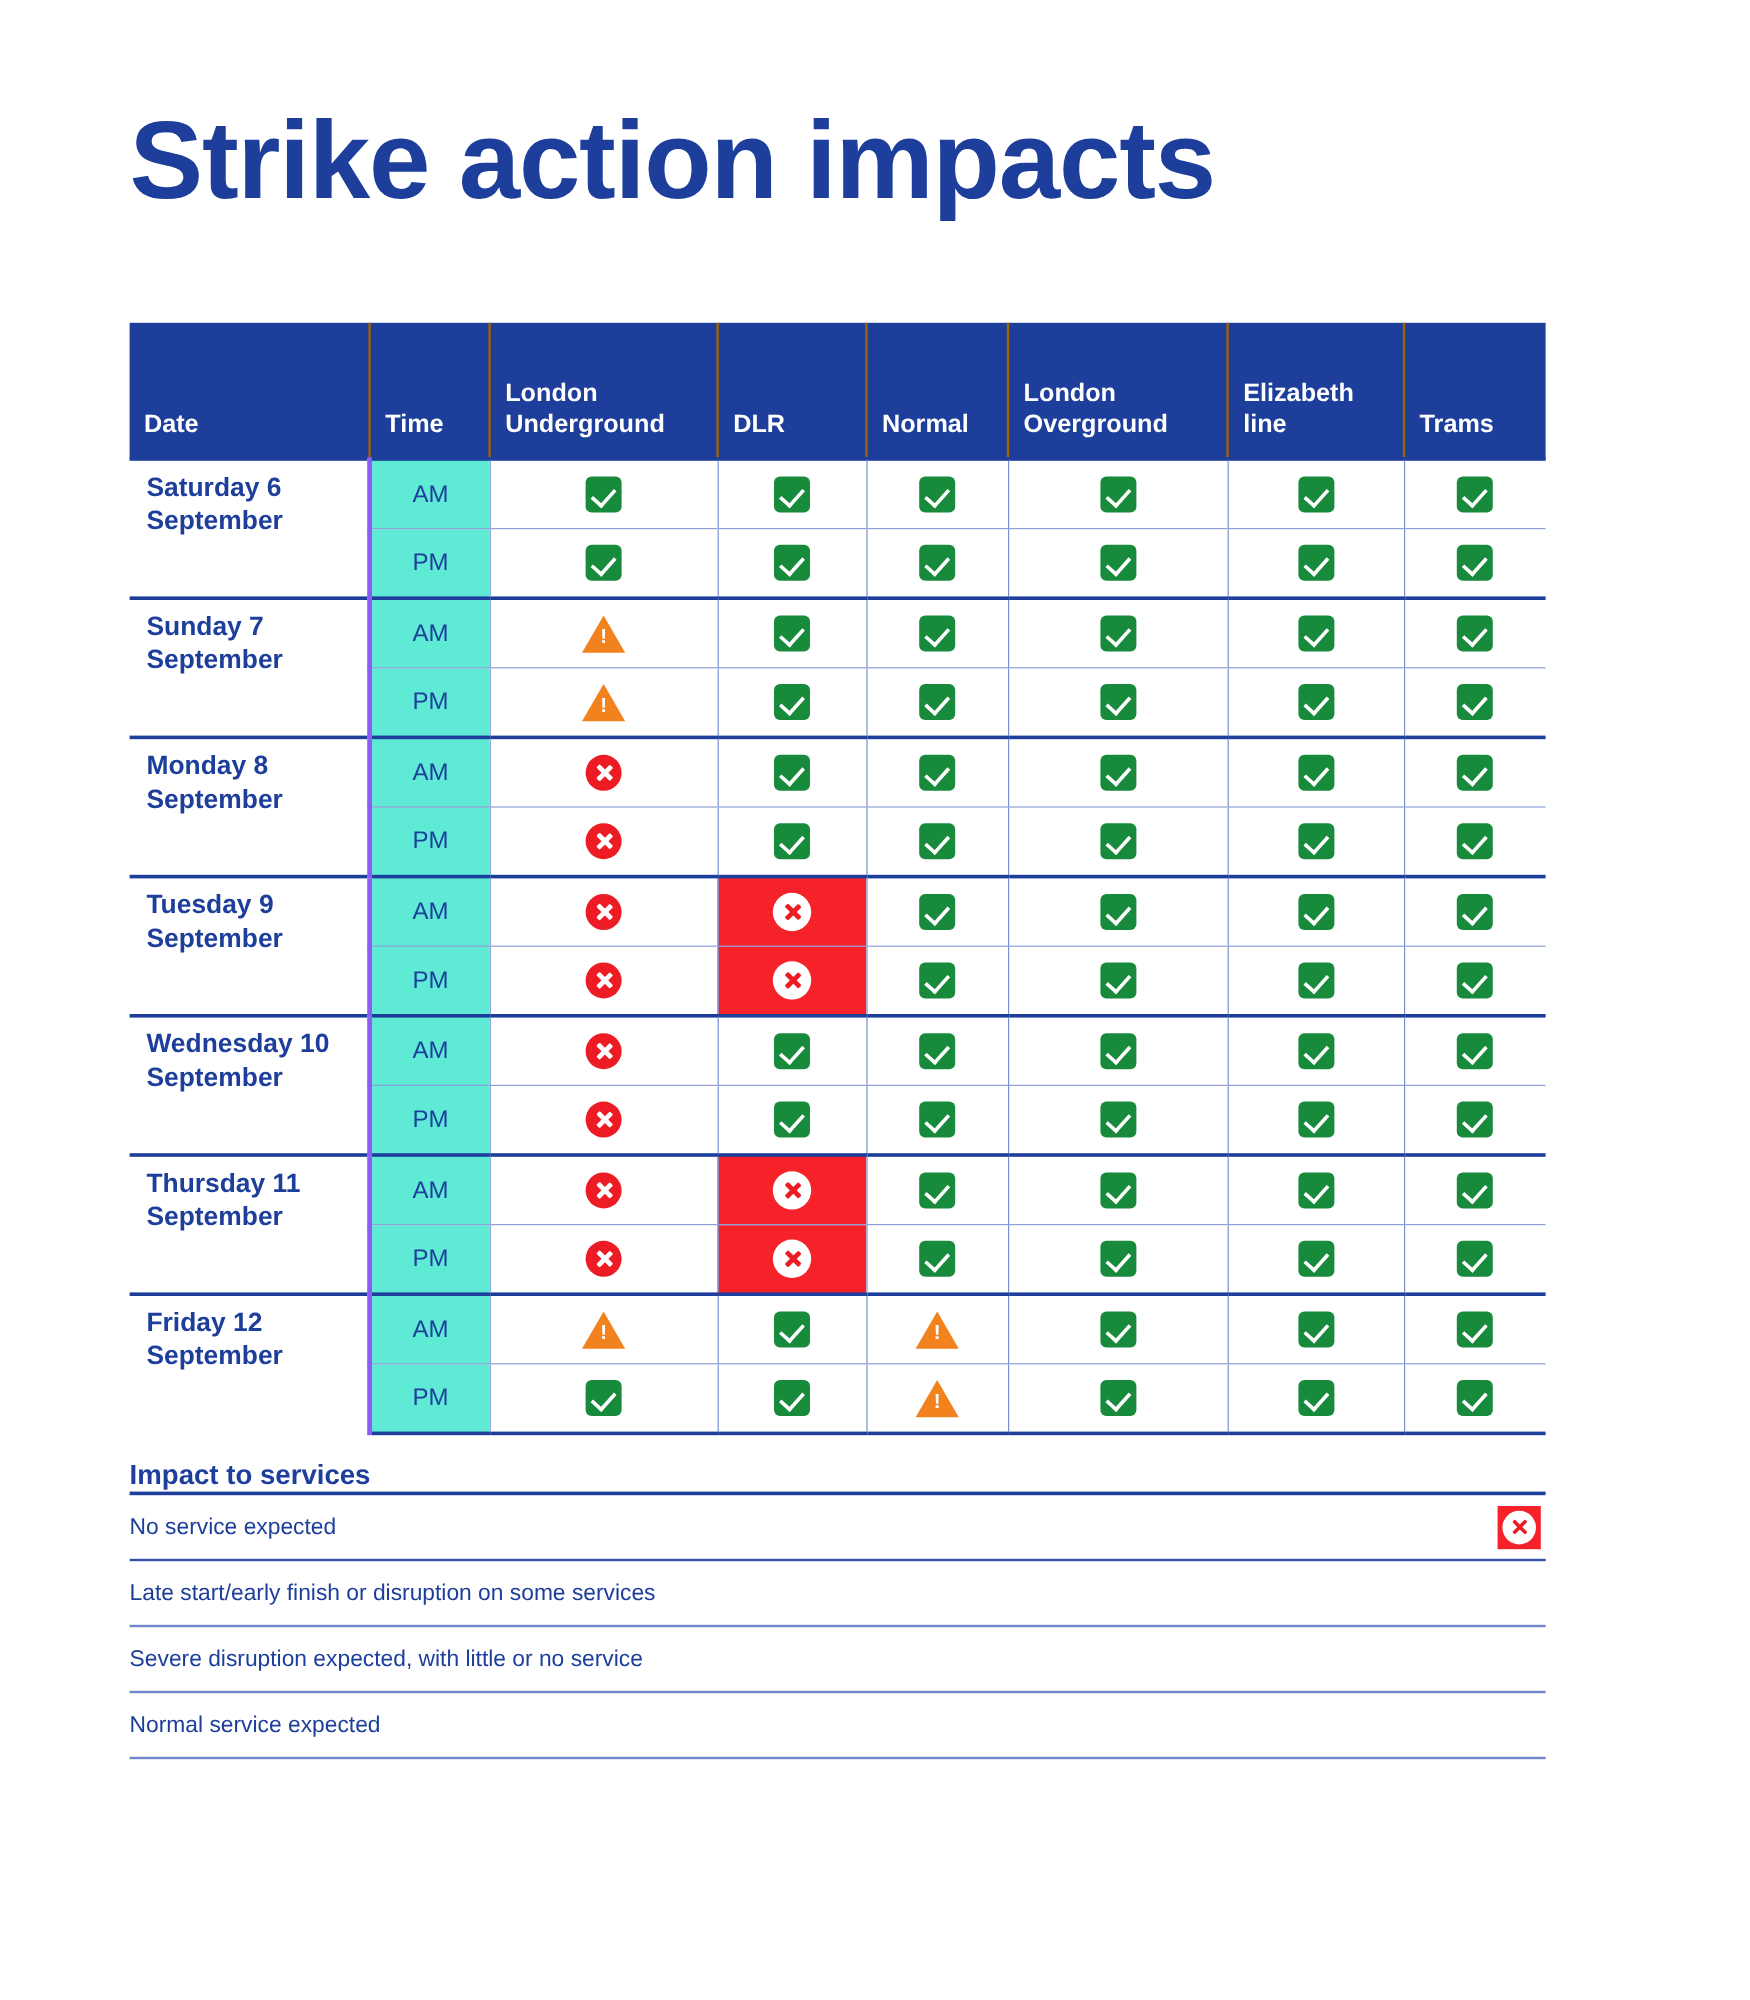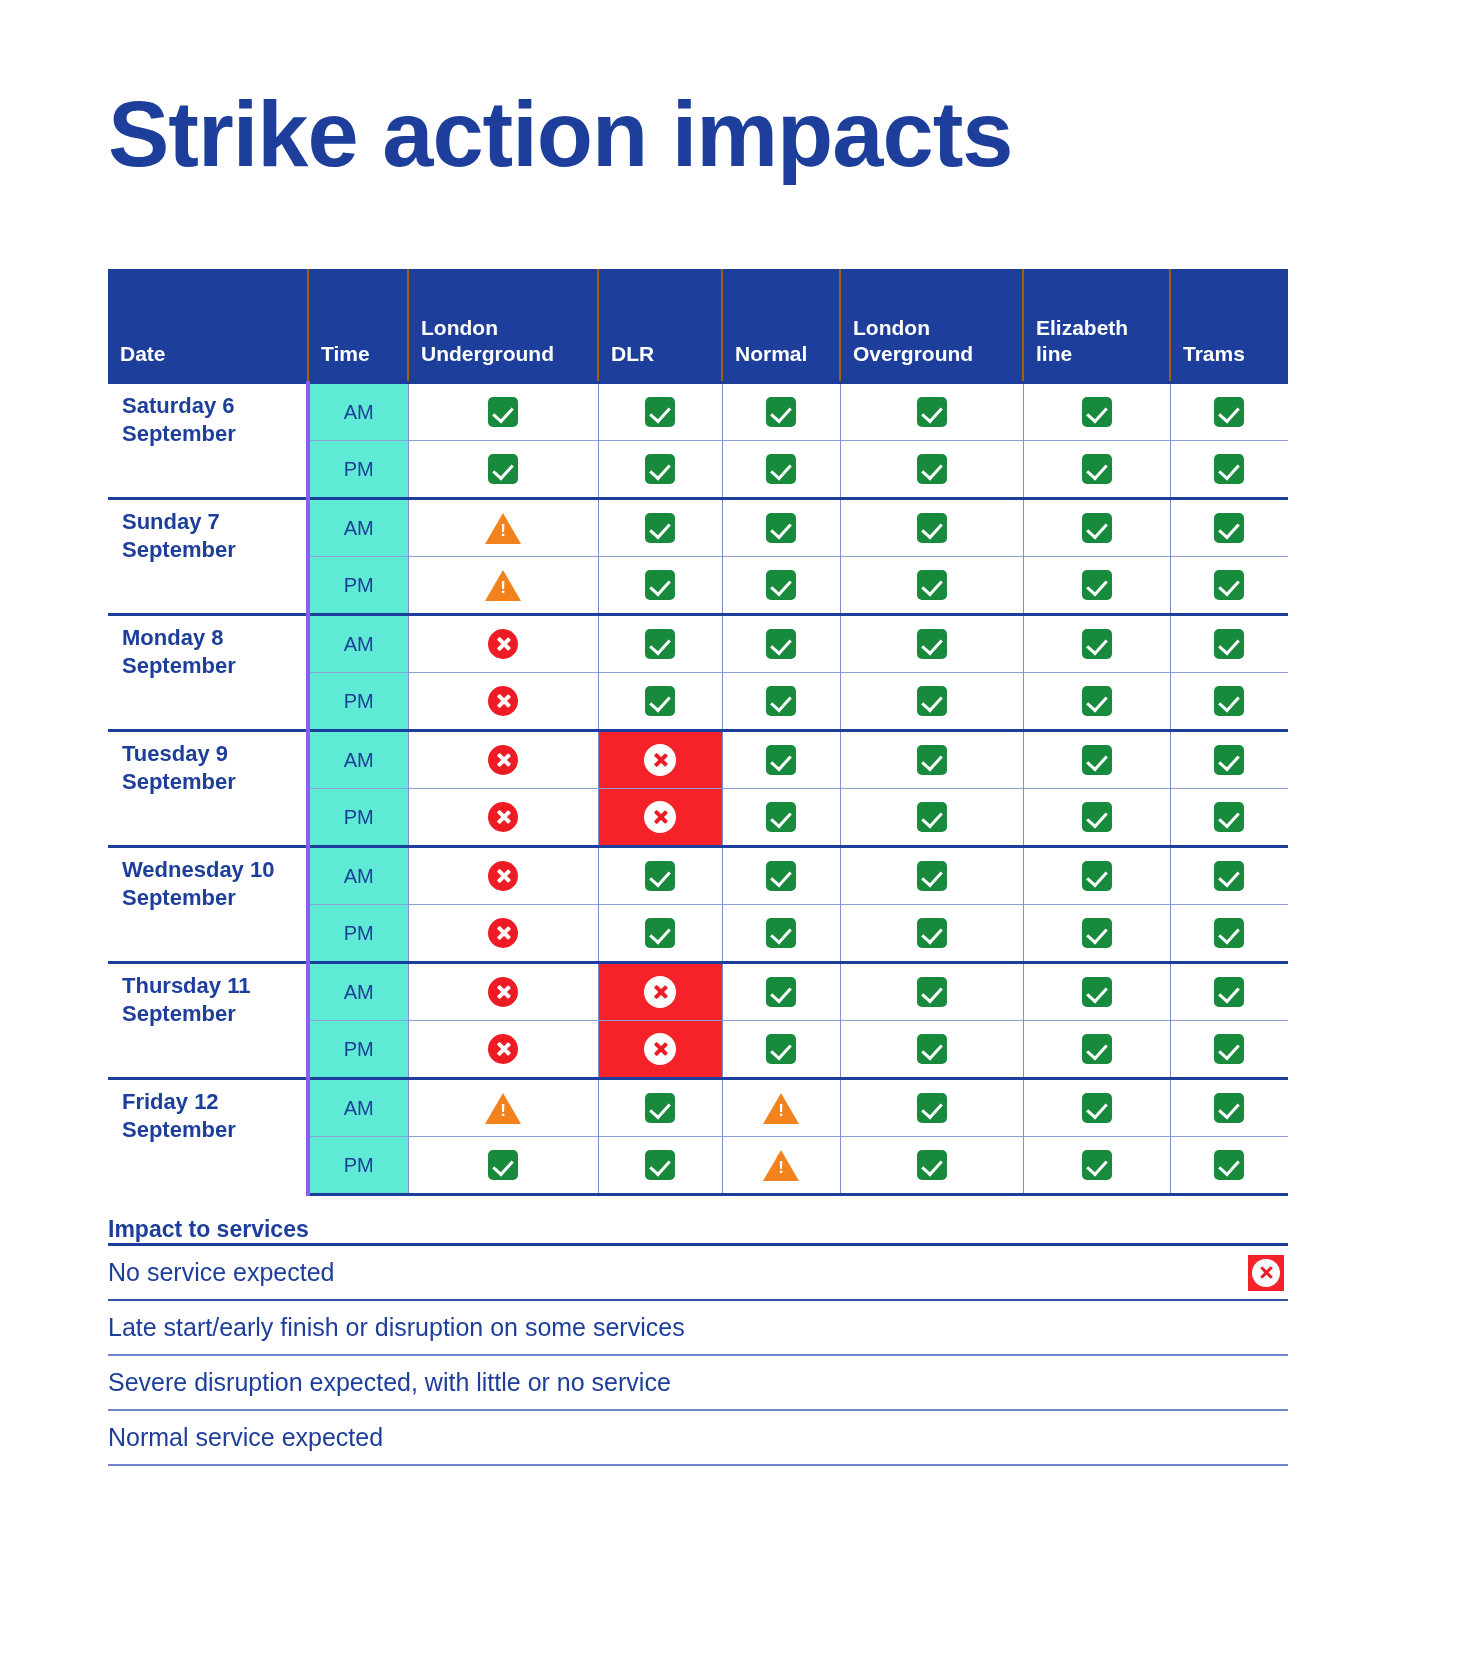--- a/index.html
+++ b/index.html
@@ -219,21 +219,21 @@
   }
   .legend-row {
     display: flex;
     align-items: center;
     justify-content: space-between;
     height: 53px;
     border-bottom: 2px solid #6f84c9;
   }
   .legend-row.strong { border-bottom: 2px solid #3452a5; }
   .legend-label {
-    font-size: 25px;
+    font-size: 19px;
     color: #1d3f9b;
     font-weight: normal;
   }
   .legend-icon {
     display: flex;
     align-items: center;
     justify-content: center;
     width: 44px;
   }
 </style>

